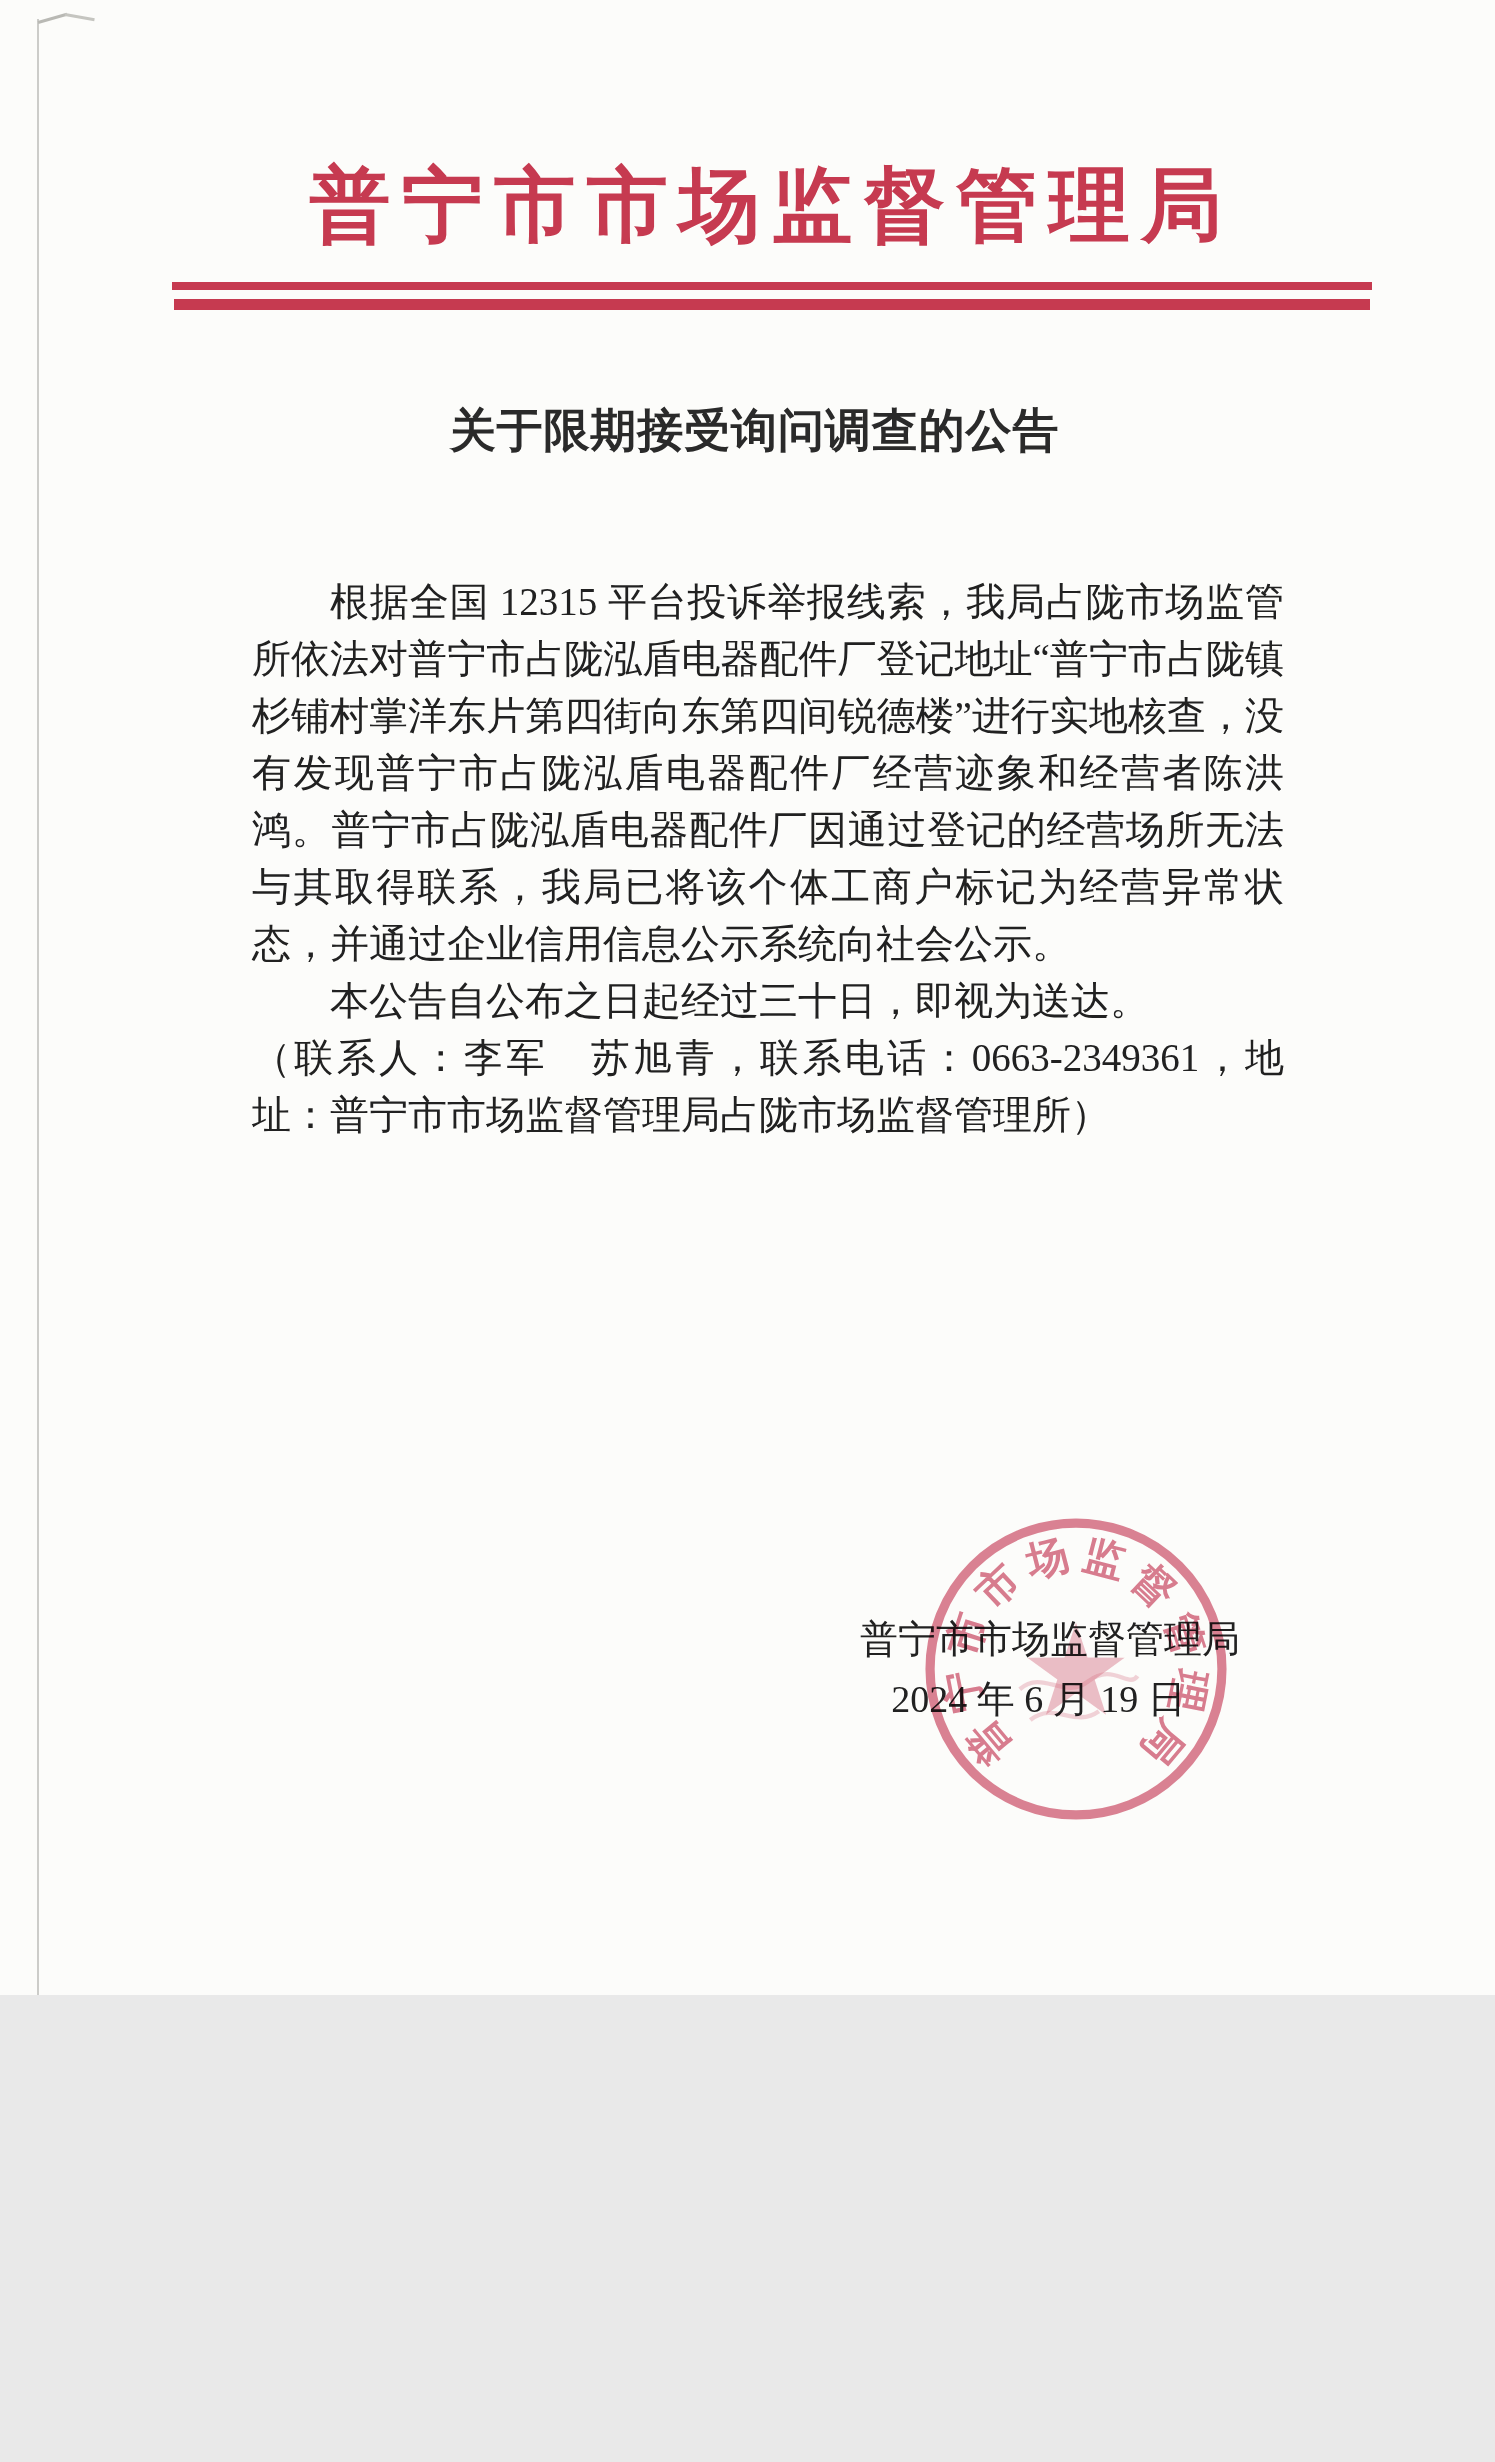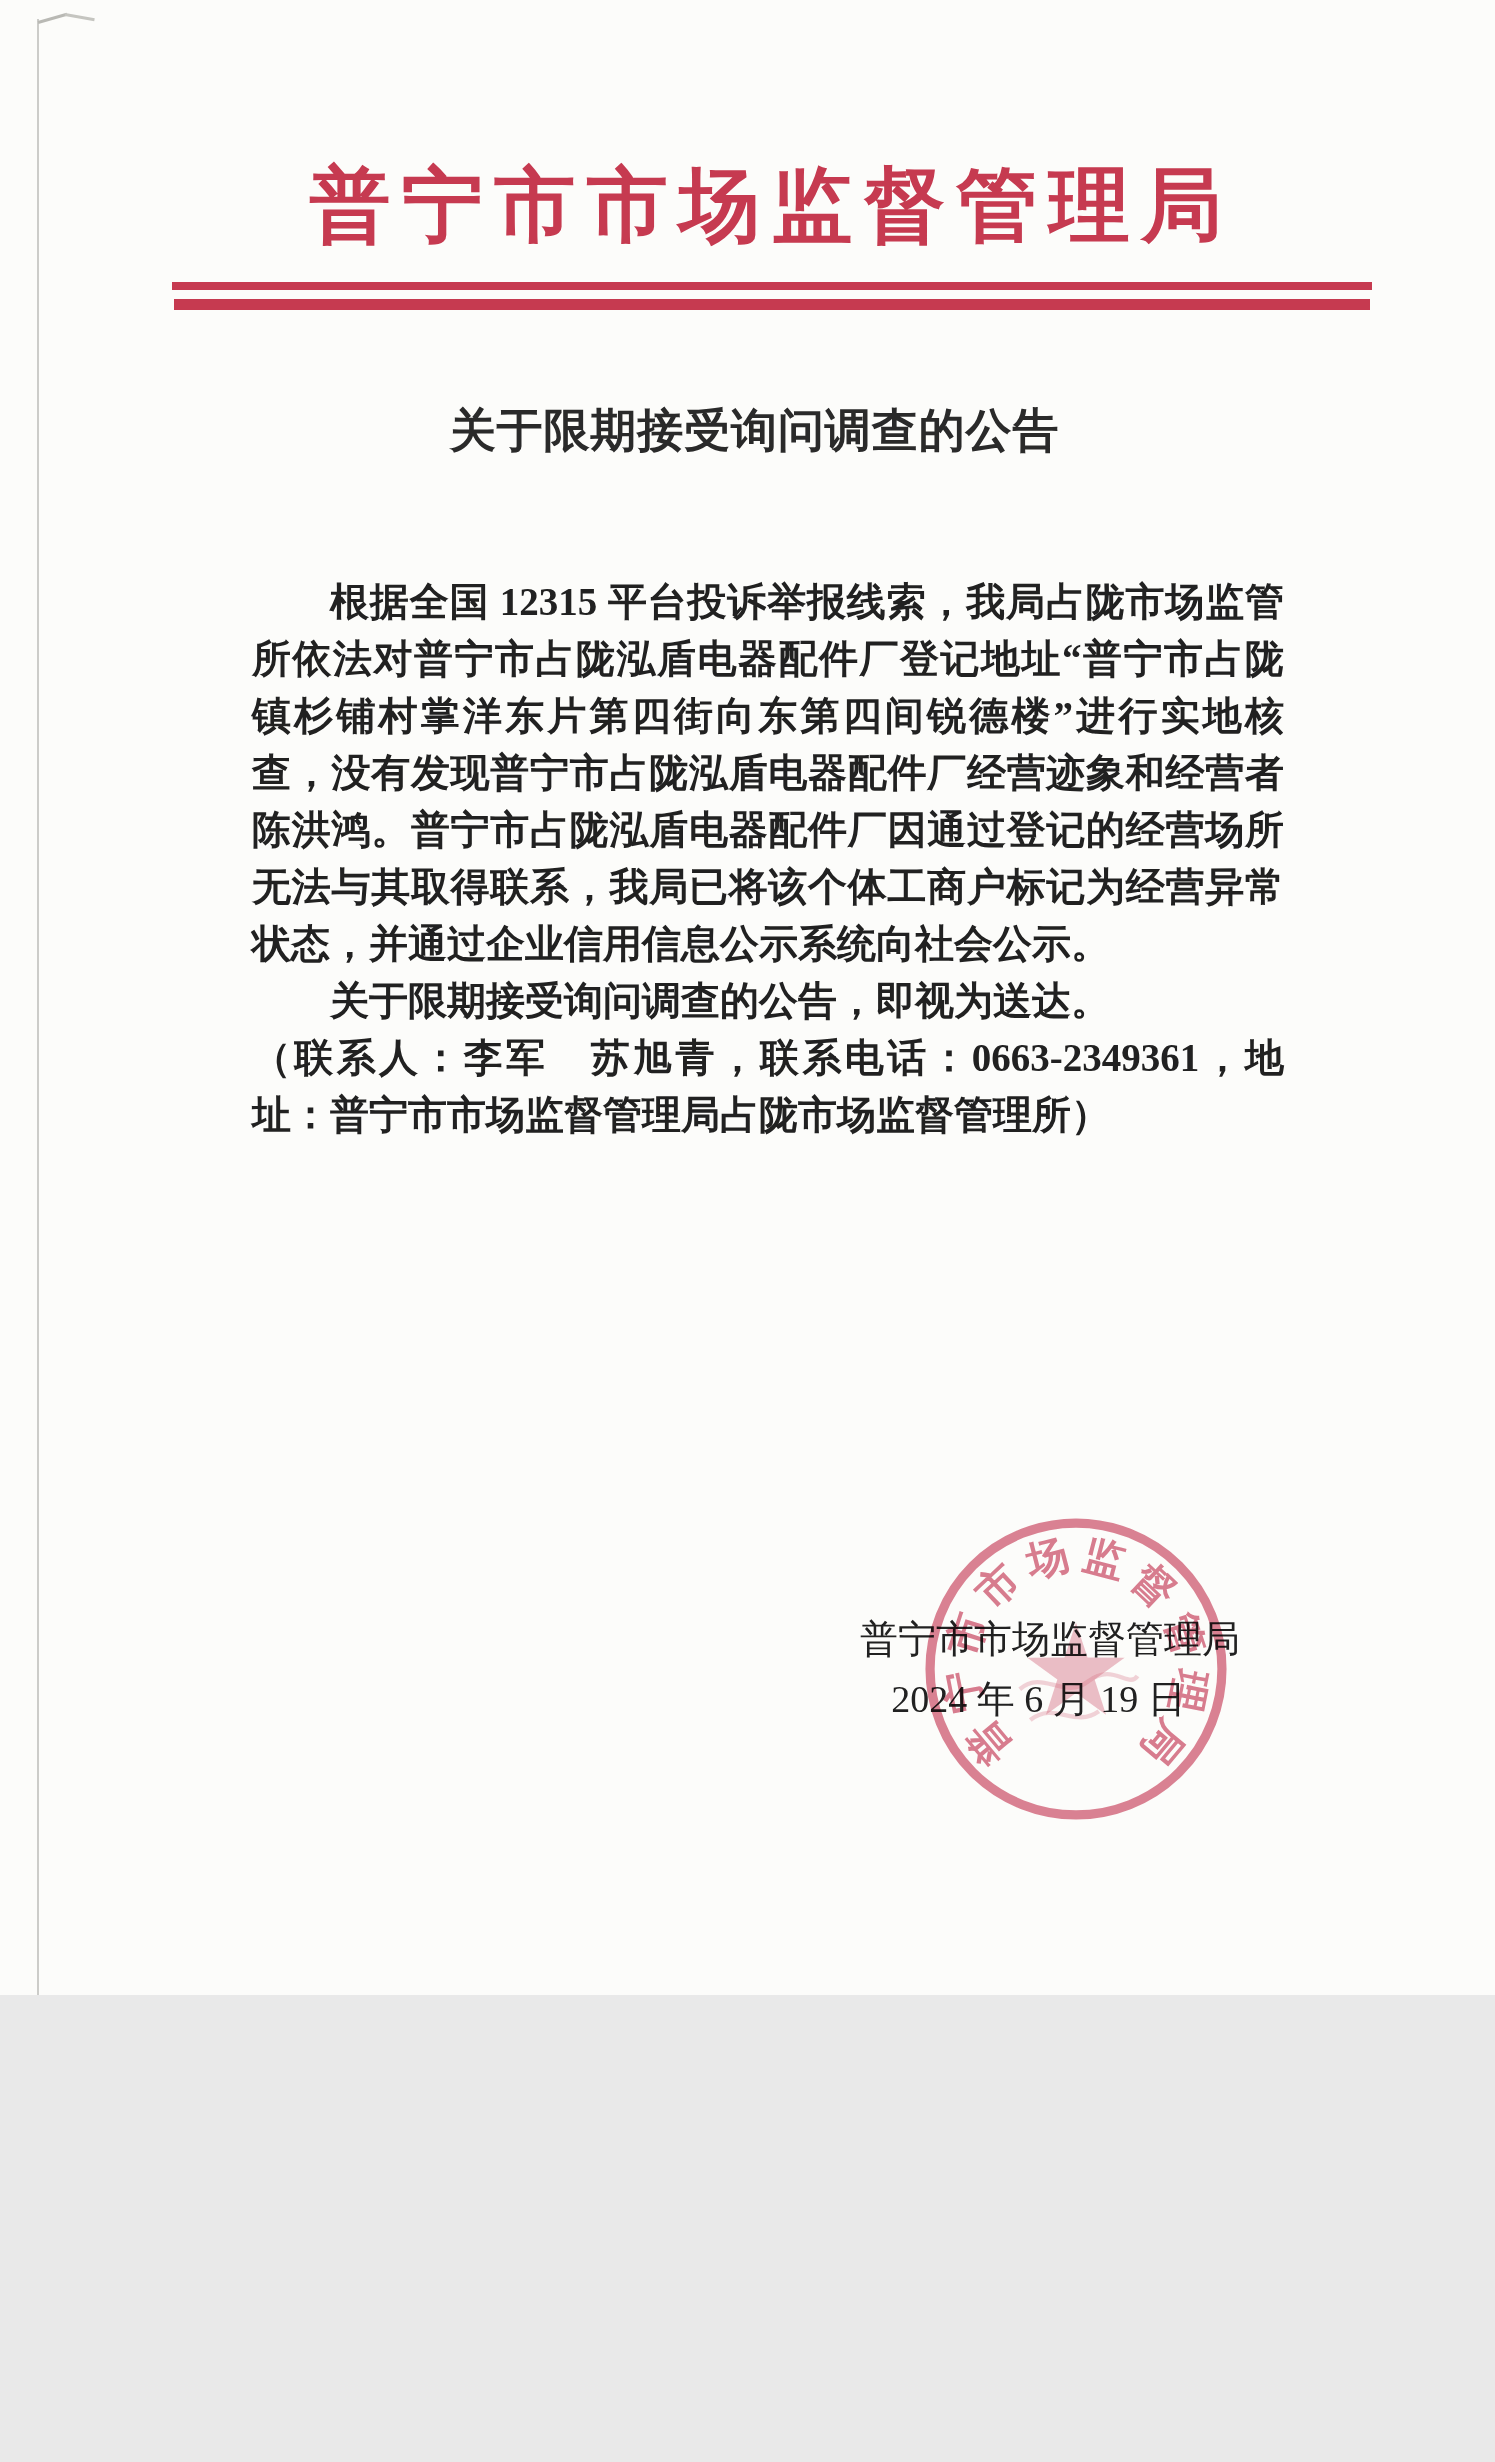--- a/index.html
+++ b/index.html
@@ -84,21 +84,21 @@
   
   .body-text {
     position: absolute;
     left: 252px; top: 573px;
     width: 1032px;
     font-size: 39px;
     line-height: 57px;
     color: #212121;
     text-align: justify;
   }
-  .body-text p { margin: 0; text-indent: 2em; font-weight: bold; }
+  .body-text p { margin: 0; text-indent: 2em; }
   .body-text p.contact { text-indent: 0; }
 
   
   .sig-block {
     position: absolute;
     left: 830px; top: 1609px;
     width: 440px;
     text-align: center;
     font-size: 38px;
     line-height: 60px;
@@ -145,21 +145,21 @@
   <div class="edge-hook-b"></div>
 
   <h1 class="header-title">普宁市市场监督管理局</h1>
   <div class="rule-thin"></div>
   <div class="rule-thick"></div>
 
   <h2 class="doc-title">关于限期接受询问调查的公告</h2>
 
   <section class="body-text">
     <p>根据全国 12315 平台投诉举报线索，我局占陇市场监管所依法对普宁市占陇泓盾电器配件厂登记地址“普宁市占陇镇杉铺村掌洋东片第四街向东第四间锐德楼”进行实地核查，没有发现普宁市占陇泓盾电器配件厂经营迹象和经营者陈洪鸿。普宁市占陇泓盾电器配件厂因通过登记的经营场所无法与其取得联系，我局已将该个体工商户标记为经营异常状态，并通过企业信用信息公示系统向社会公示。</p>
-    <p>关于限期接受询问调查的公告，即视为送达。</p>
+    <p>本公告自公布之日起经过三十日，即视为送达。</p>
     <p class="contact">（联系人：李军　苏旭青，联系电话：0663-2349361，地址：普宁市市场监督管理局占陇市场监督管理所）</p>
   </section>
 
   <div class="sig-block">
     <div class="sig-name">普宁市市场监督管理局</div>
     <div class="sig-date">2024 年 6 月 19 日</div>
   </div>
 
   <svg class="seal" viewBox="0 0 364 364">
     <circle class="seal-ring" cx="182" cy="182" r="166"></circle>

